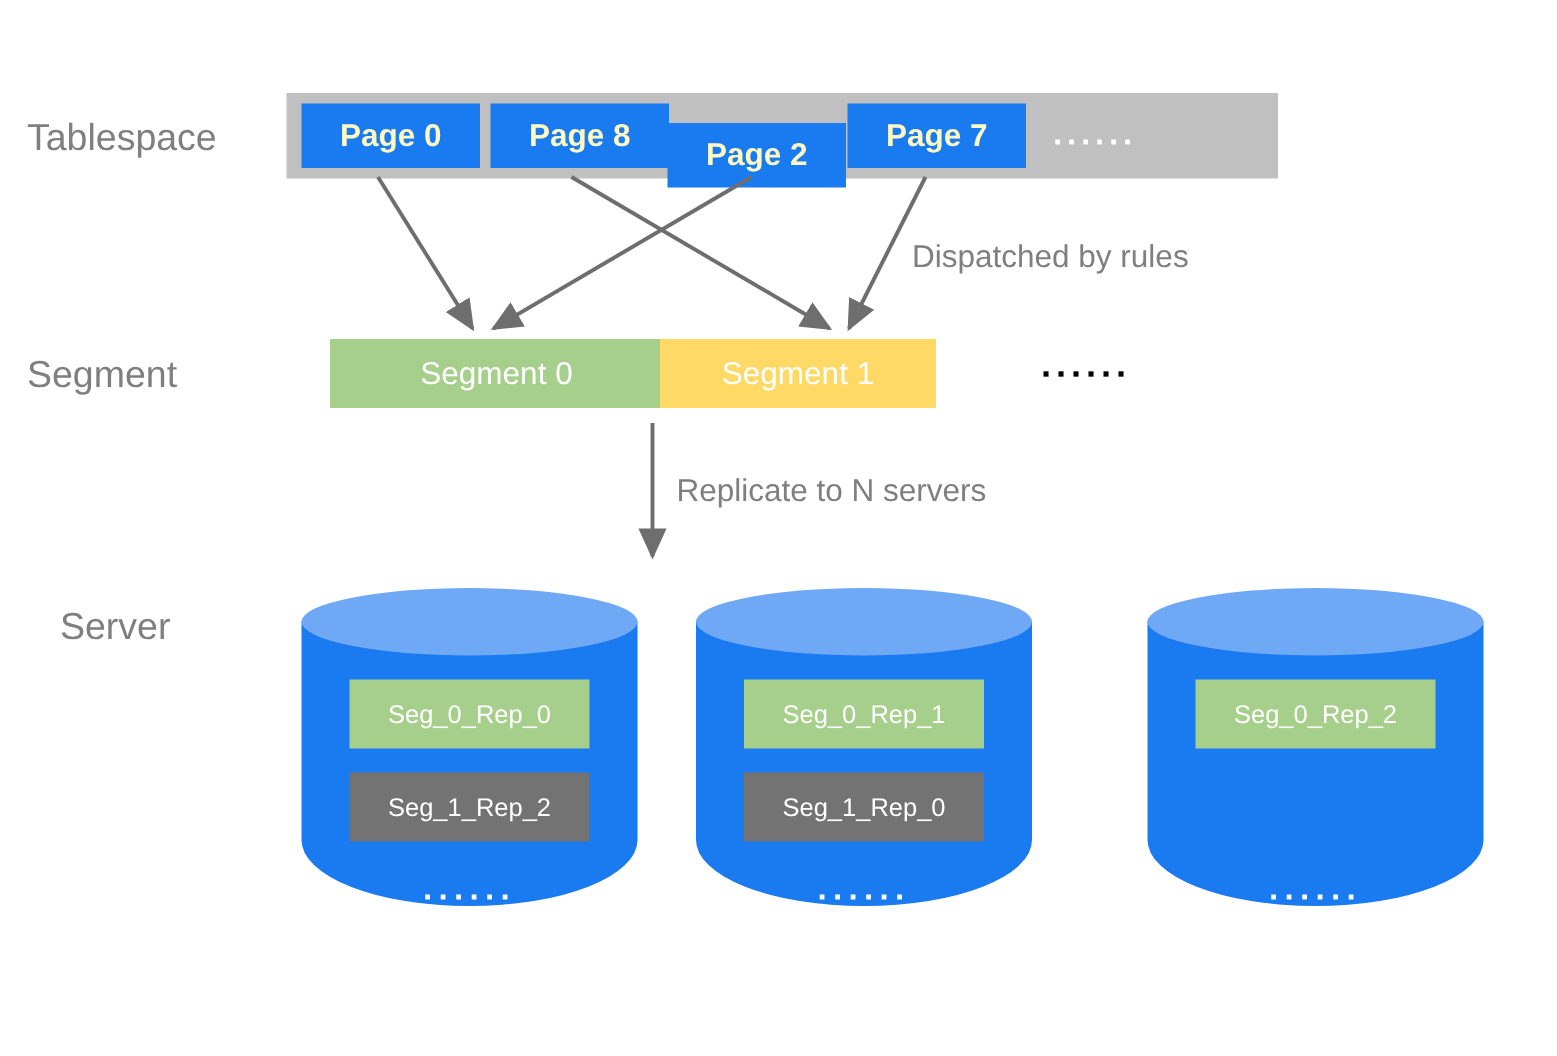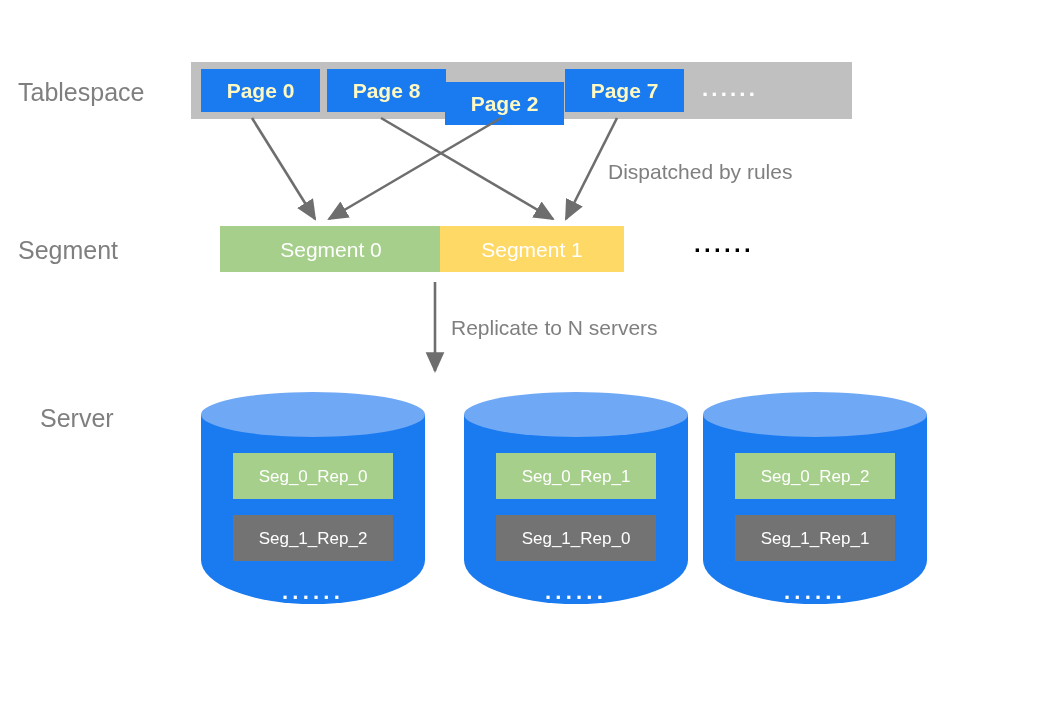--- a/index.html
+++ b/index.html
@@ -208,21 +208,20 @@
   </div>
 
   <div class="abs cylinder" style="left:464px;">
     <div class="abs cyl-body"></div>
     <div class="abs cyl-top"></div>
     <div class="abs rep-box rep-green">Seg_0_Rep_1</div>
     <div class="abs rep-box rep-yellow">Seg_1_Rep_0</div>
     <div class="abs cyl-ellipsis">······</div>
   </div>
 
-  <div class="abs cylinder" style="left:703px;padding-left:45px;">
+  <div class="abs cylinder" style="left:765px;padding-left:45px;">
     <div class="abs cyl-body"></div>
     <div class="abs cyl-top"></div>
     <div class="abs rep-box rep-green">Seg_0_Rep_2</div>
-    <div class="abs rep-box rep-yellow">Seg_1_Rep_1</div>
     <div class="abs cyl-ellipsis">······</div>
   </div>
 
 </div>
 
 </body></html>

